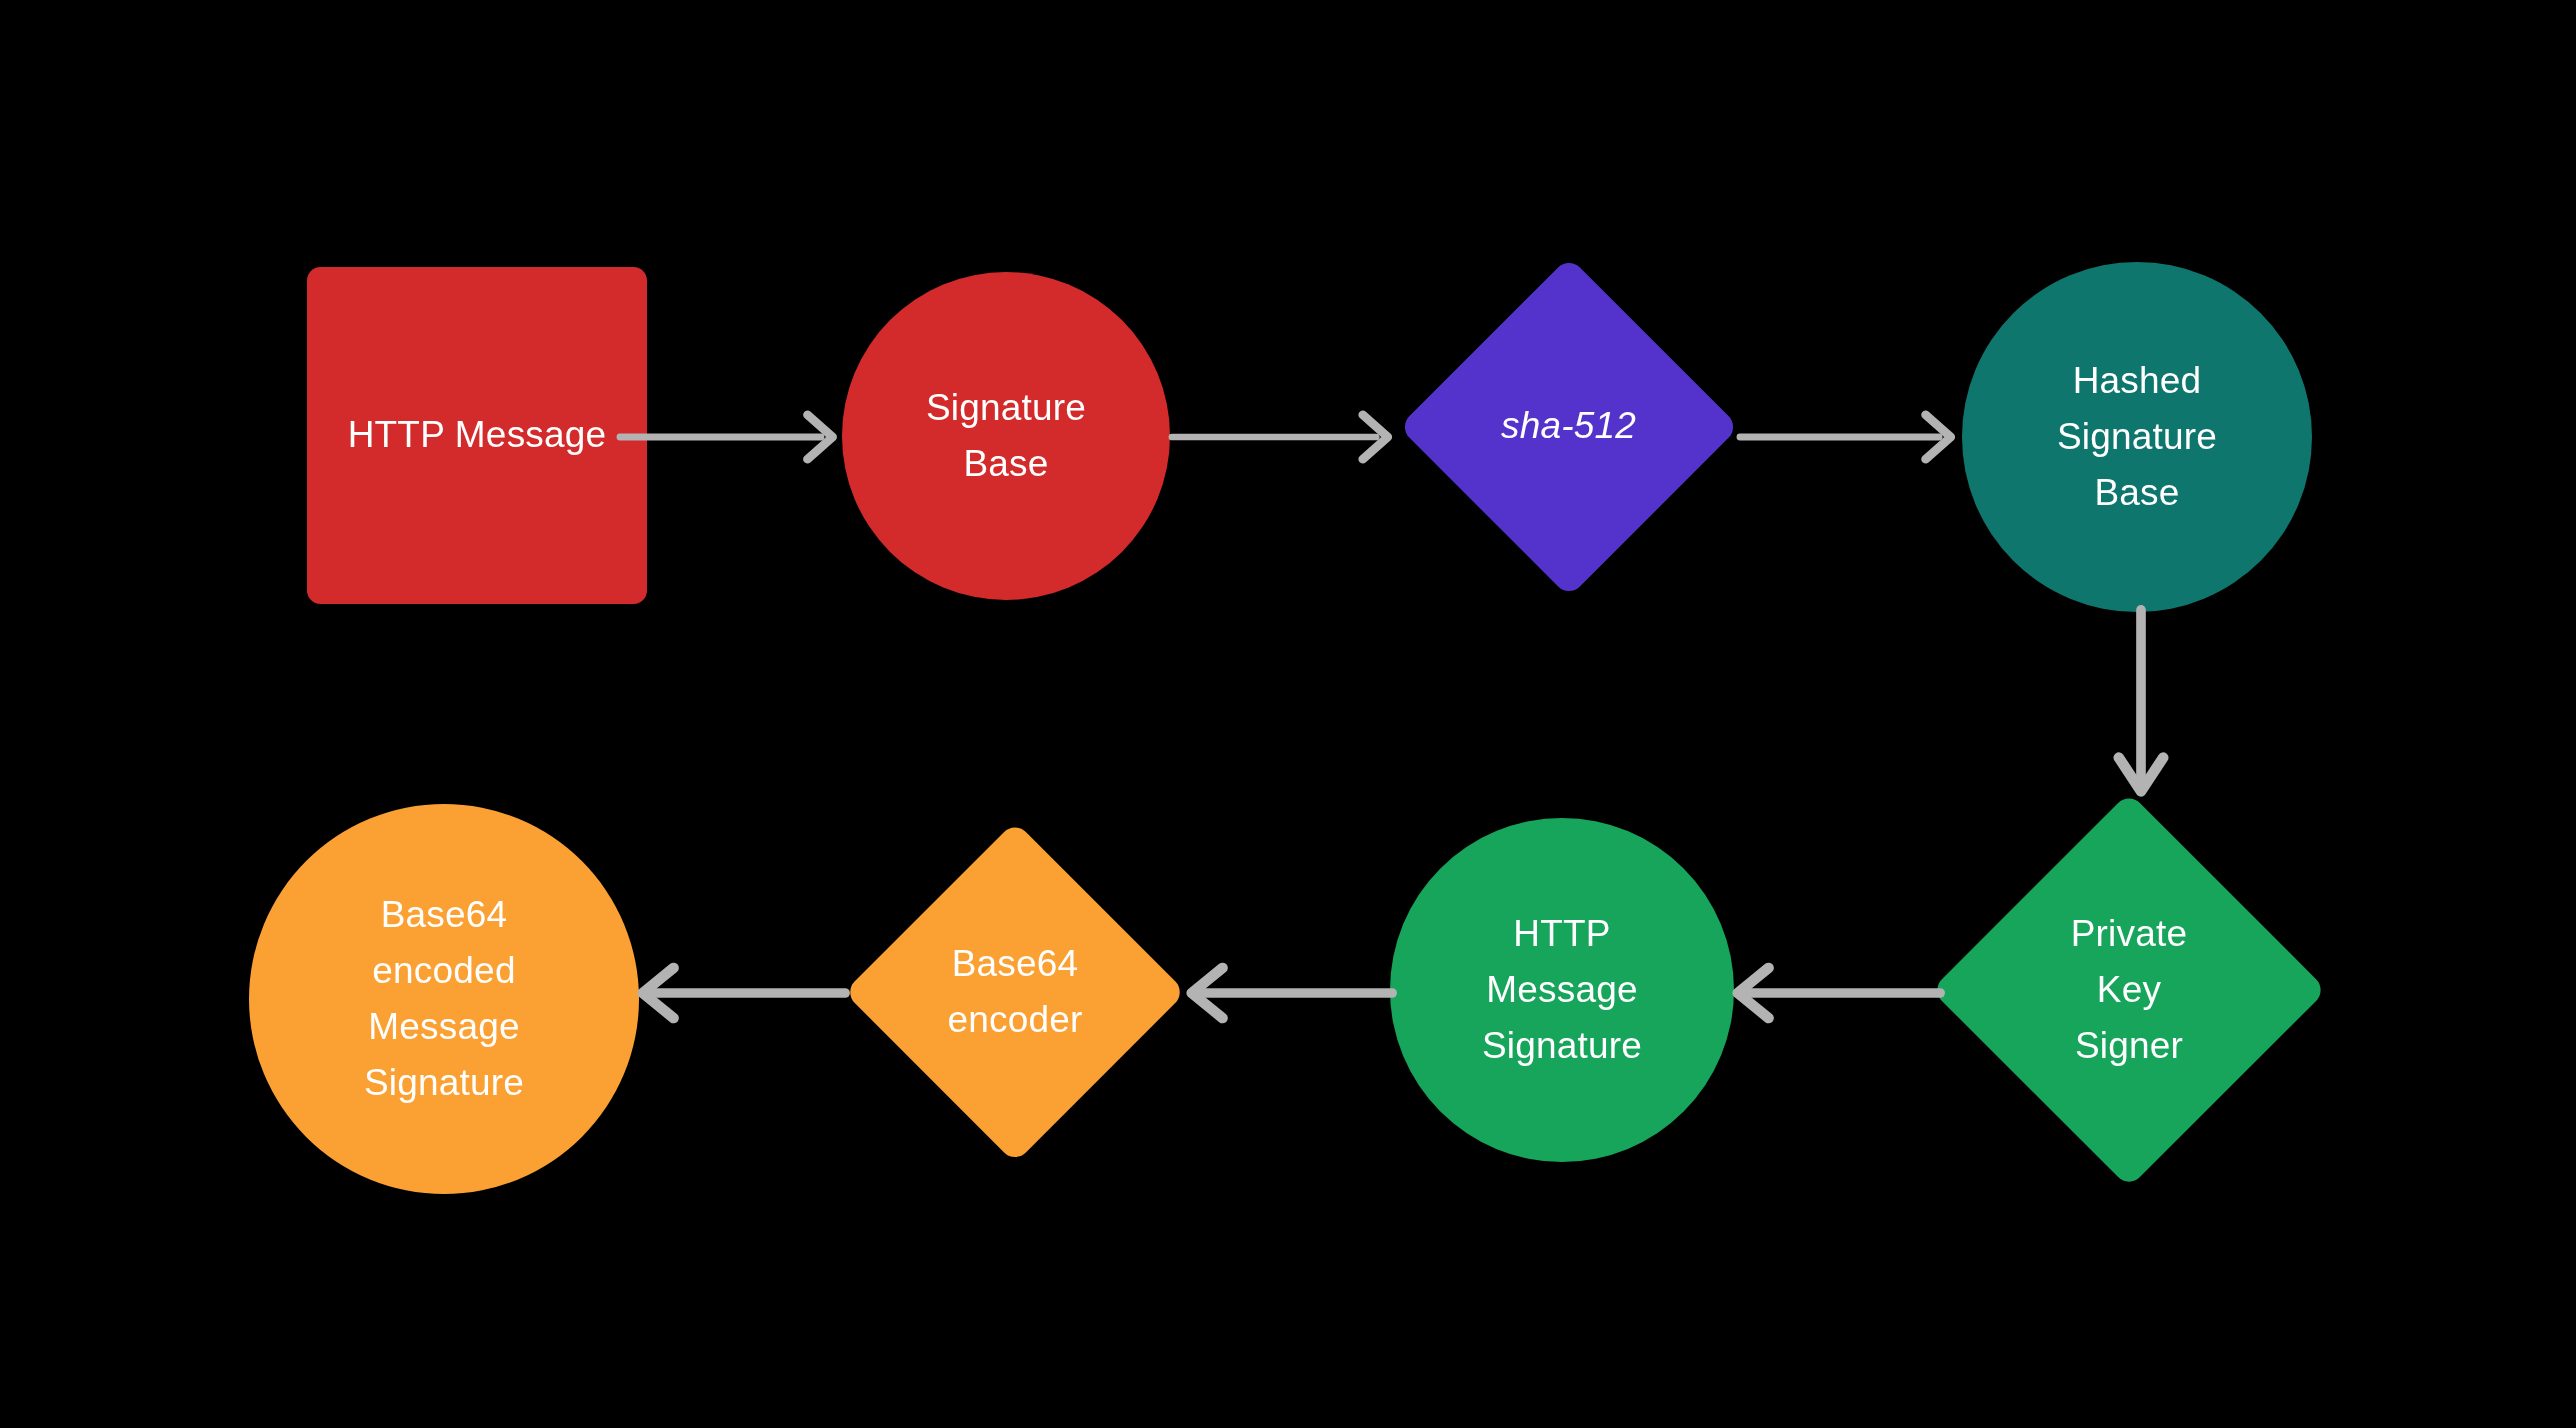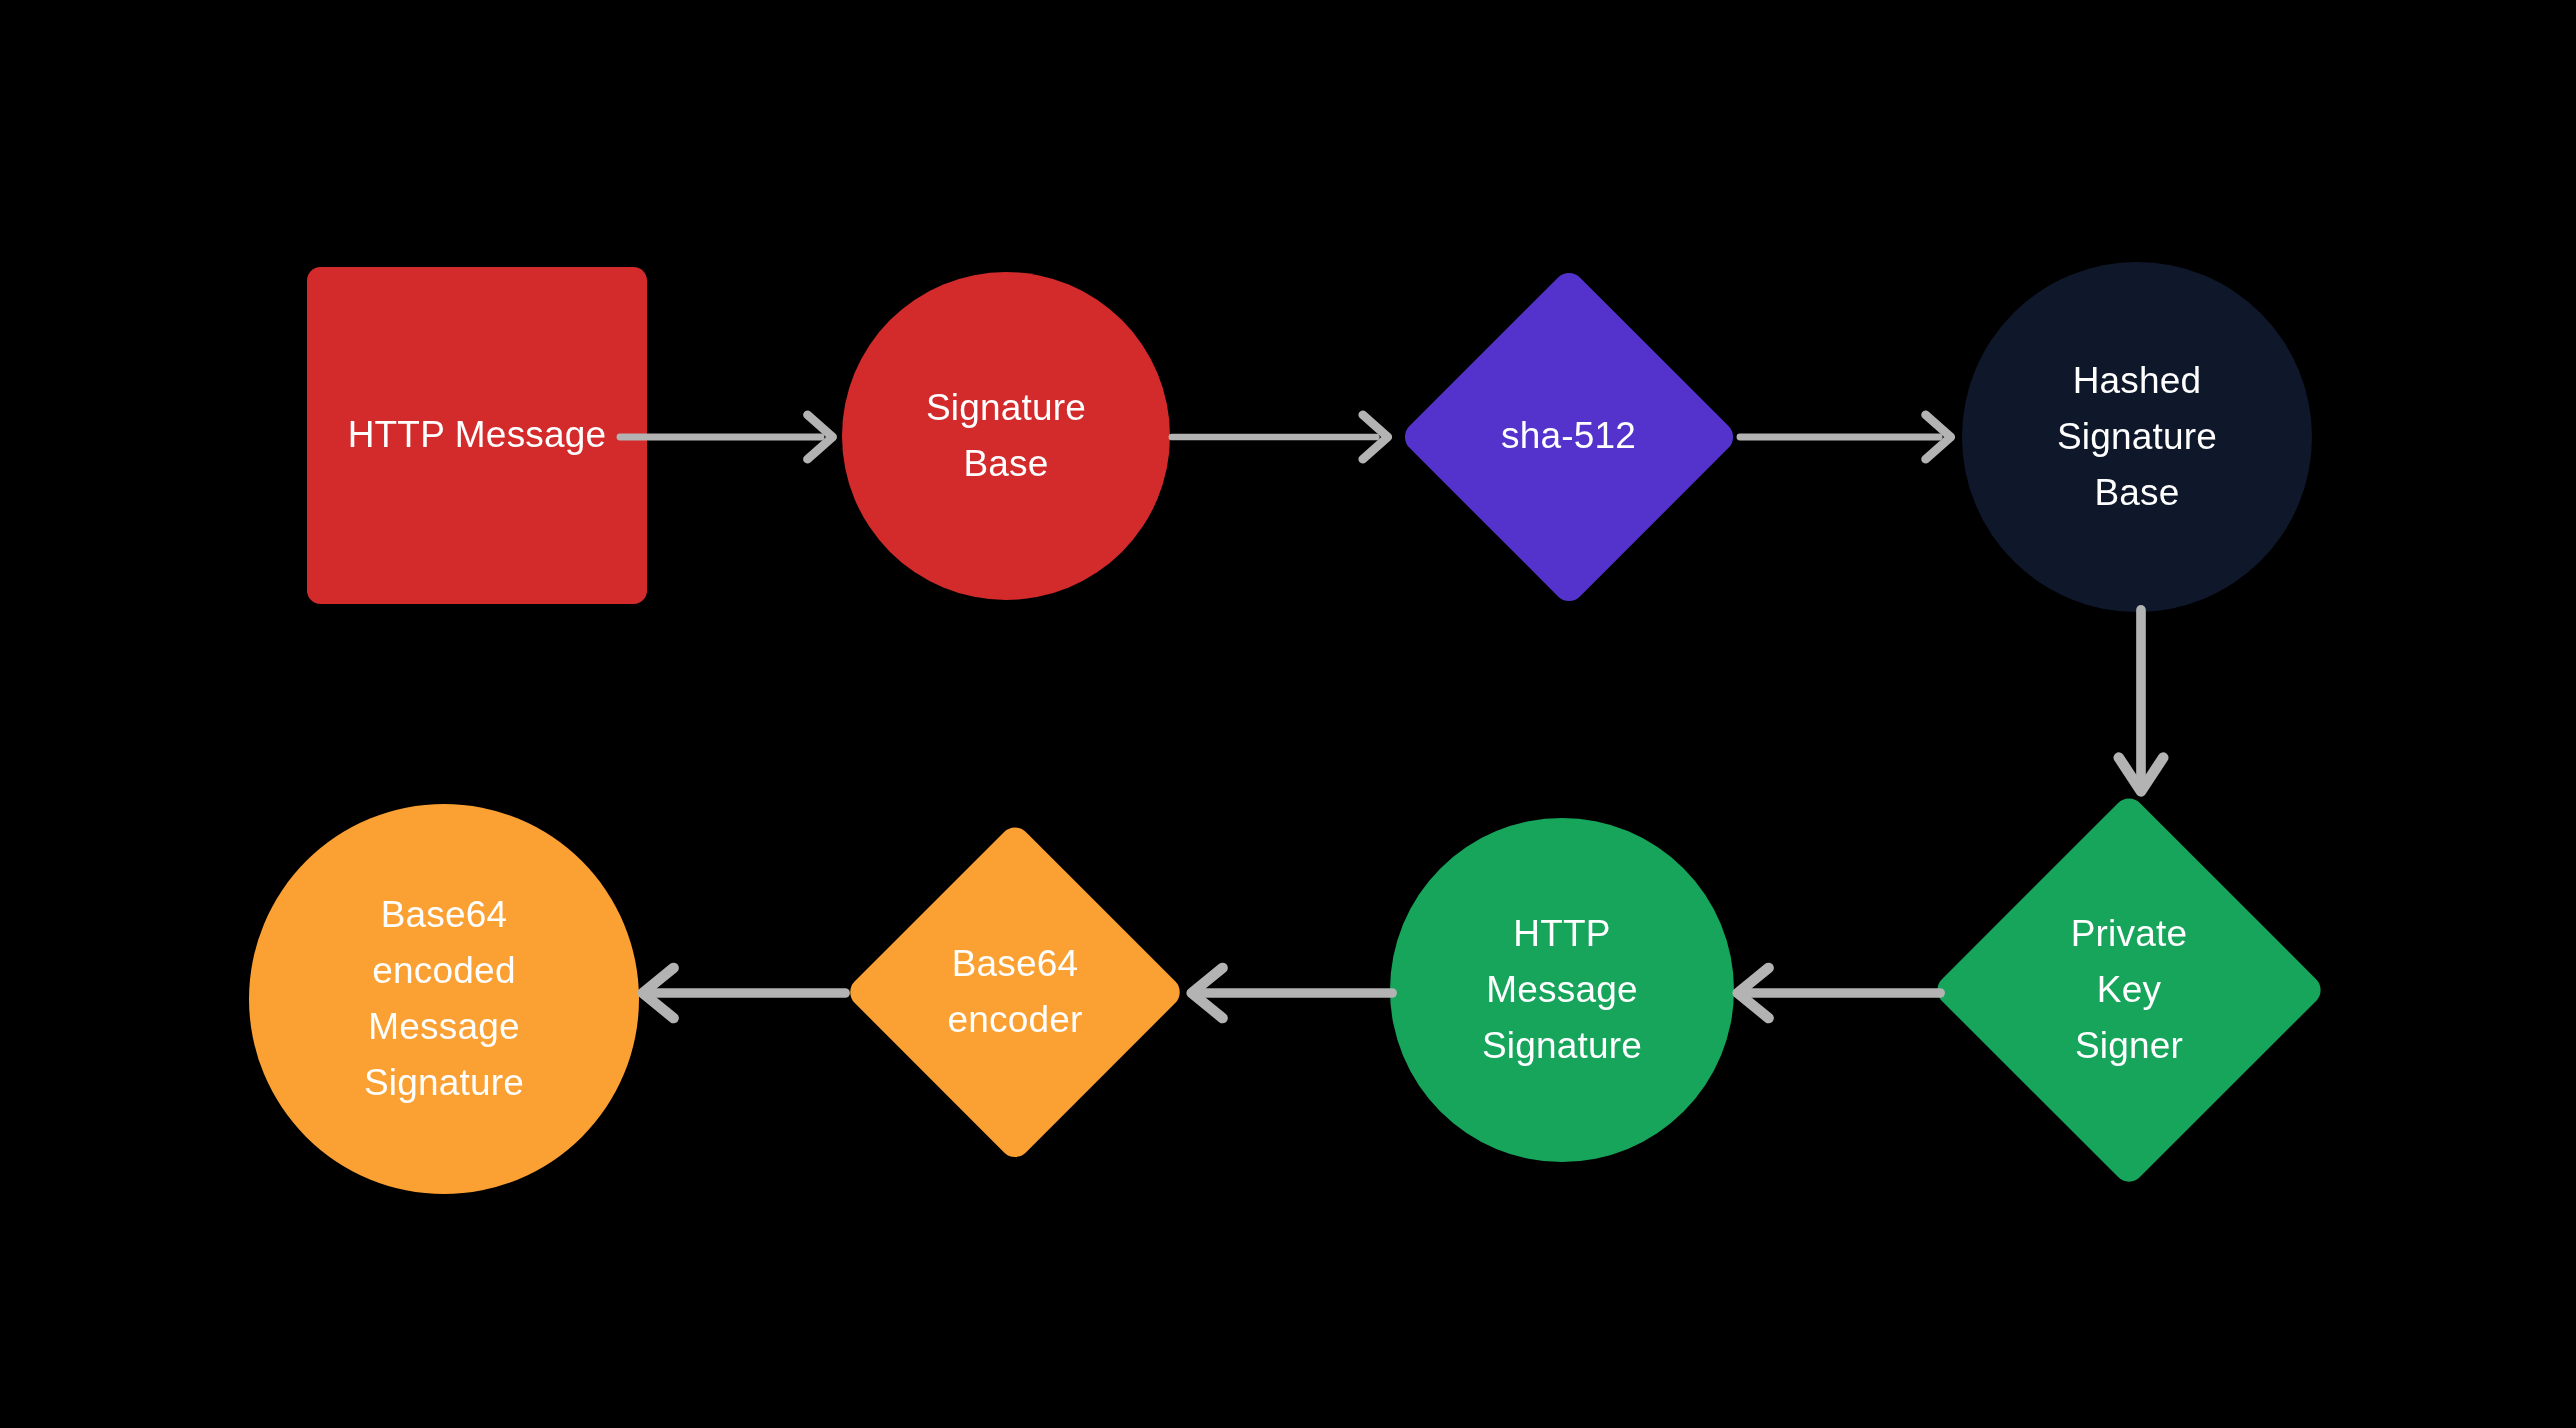--- a/index.html
+++ b/index.html
@@ -121,26 +121,26 @@
 
   <div class="node shape-square" style="left:275px; top:267px; width:340px; height:337px; background:#d32b2b;margin-left:32px;">
     <span class="node-label">HTTP Message</span>
   </div>
 
   <div class="node shape-circle" style="left:842px; top:272px; width:328px; height:328px; background:#d32b2b;">
     <span class="node-label">Signature
 Base</span>
   </div>
 
-  <div class="node shape-diamond-wrap" style="left:1398px; top:266px; width:341px; height:341px;">
+  <div class="node shape-diamond-wrap" style="left:1398px; top:256px; width:341px; height:341px;font-style:italic;">
     <span class="diamond-bg" style="background:#5433cc;"></span>
     <span class="node-label">sha-512</span>
   </div>
 
-  <div class="node shape-circle" style="left:1962px; top:262px; width:350px; height:350px; background:#0f172a;">
+  <div class="node shape-circle" style="left:1962px; top:262px; width:350px; height:350px; background:#0f766e;">
     <span class="node-label">Hashed
 Signature
 Base</span>
   </div>
 
   <div class="node shape-diamond-wrap" style="left:1931px; top:792px; width:396px; height:396px;align-items:center;">
     <span class="diamond-bg" style="background:#17a55c;"></span>
     <span class="node-label">Private
 Key
 Signer</span>

